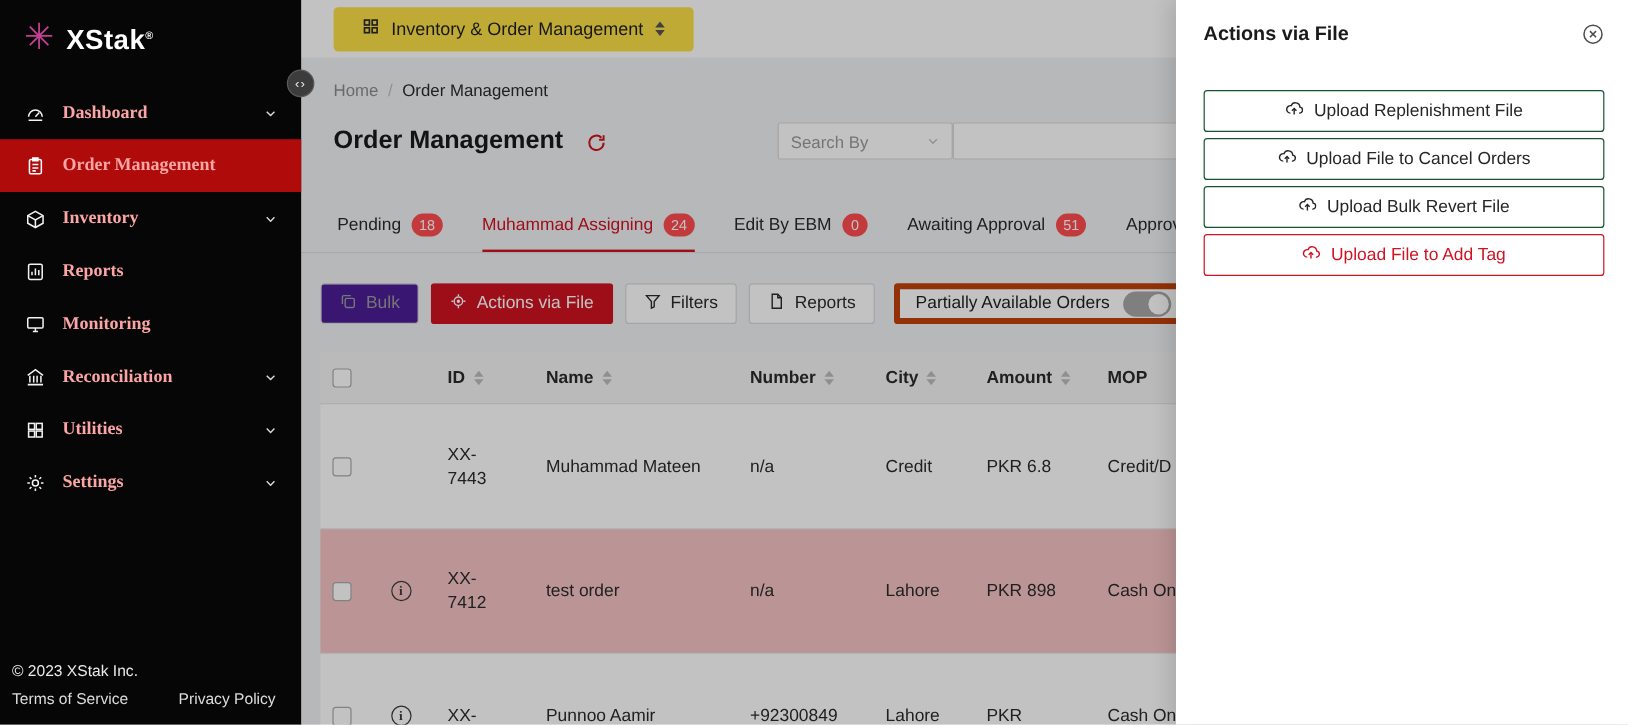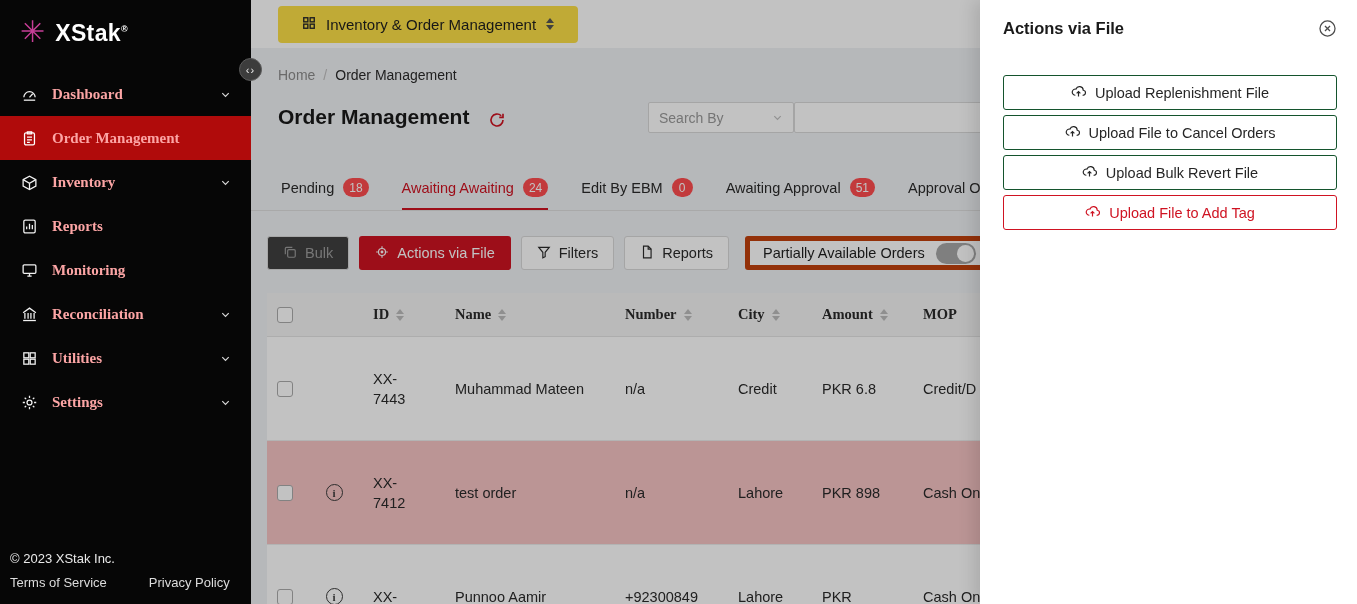--- a/index.html
+++ b/index.html
@@ -41,36 +41,36 @@
   
   .tabs { display:flex; gap:33px; margin-top:31px; padding-left:30px; height:46px; border-bottom:1px solid #dfdfdf; }
   .tab { display:flex; align-items:center; gap:9px; font-size:14.5px; color:#2b2b2b; position:relative; cursor:pointer; white-space:nowrap; }
   .tab.active { color:#cf1322; }
   .tab.active::after { content:""; position:absolute; left:0; right:0; bottom:0; height:2px; background:#cf1322; }
   .badge { min-width:21px; height:19px; border-radius:10px; background:#ff4d4f; color:#fff; font-size:12px; font-weight:400; display:flex; align-items:center; justify-content:center; padding:0 6px; }
 
   
   .toolbar { display:flex; align-items:center; gap:10px; margin-top:25px; padding-left:16px; height:34px; }
   .btn { height:34px; border-radius:3px; display:flex; align-items:center; gap:8px; padding:0 15px; font-size:14.5px; border:1px solid transparent; cursor:pointer; white-space:nowrap; }
-  .btn-disabled { background:#404040; color:#9c9c9c; border-color:#dcdcdc; cursor:not-allowed; }
+  .btn-disabled { background:#4c1d95; color:#9c9c9c; border-color:#dcdcdc; cursor:not-allowed; }
   .btn-danger-solid { background:#cf1322; color:#fff; }
   .btn-default { background:#fff; color:#2b2b2b; border-color:#d9d9d9; }
   .toggle-wrap { margin-left:6px; height:34px; background:#fff; border:5px solid #c2410c; border-radius:3px; display:flex; align-items:center; gap:11px; padding:0 13px; font-size:14.5px; color:#1f1f1f; }
   .switch { width:40px; height:21px; border-radius:11px; background:#a8a8a8; position:relative; cursor:pointer; flex:0 0 40px; }
   .switch .knob { position:absolute; right:2px; top:2px; width:17px; height:17px; border-radius:50%; background:#fff; }
 
   
   .table { margin:23px 0 0 16px; }
   .thead, .trow { display:grid; grid-template-columns:44px 46px 82px 170px 113px 84px 101px 1fr; align-items:center; }
   .thead { background:#f5f5f5; height:44px; font-size:14.5px; font-weight:700; color:#2b2b2b; border-bottom:1px solid #e4e4e4; }
   .trow { height:104px; background:#fff; border-bottom:1px solid #ececec; font-size:14.5px; color:#2b2b2b; }
   .trow.highlight { background:#f6c4c4; }
   .cell { padding:0 16px 0 16px; overflow:hidden; line-height:20px; }
   .cell-id { padding-right:20px; word-break:break-word; }
-  .hcell { display:flex; align-items:center; gap:7px; padding-left:16px;font-family:Liberation Serif, serif; }
+  .hcell { display:flex; align-items:center; gap:7px; padding-left:16px; }
   .cell-check, .hcell-check { display:flex; align-items:center; padding-left:10px; }
   .cell-info { display:flex; align-items:center; justify-content:center; padding:0; }
   .cb { width:16px; height:16px; border:1.5px solid #ababab; border-radius:3px; background:#fff; cursor:pointer; }
   .info-icon { width:17px; height:17px; border:1.5px solid #3b3b3b; border-radius:50%; color:#3b3b3b; font-size:11px; font-weight:700; font-family:"Liberation Serif", serif; display:flex; align-items:center; justify-content:center; cursor:pointer; }
   .sorter { display:flex; flex-direction:column; gap:2px; }
   .car-up { width:0; height:0; border-left:4px solid transparent; border-right:4px solid transparent; border-bottom:5px solid #bdbdbd; }
   .car-dn { width:0; height:0; border-left:4px solid transparent; border-right:4px solid transparent; border-top:5px solid #bdbdbd; }
 
   
   .mask { position:absolute; left:251px; top:0; width:1106px; height:604px; background:rgba(0,0,0,0.24); z-index:40; }
@@ -259,21 +259,21 @@
         <span class="counter">0 / 500</span>
       </div>
     </div>
 
     <div class="tabs">
       <div class="tab">
         <span>Pending</span>
         <span class="badge">18</span>
       </div>
       <div class="tab active">
-        <span>Awaiting Awaiting</span>
+        <span>Muhammad Assigning</span>
         <span class="badge">24</span>
       </div>
       <div class="tab">
         <span>Edit By EBM</span>
         <span class="badge">0</span>
       </div>
       <div class="tab">
         <span>Awaiting Approval</span>
         <span class="badge">51</span>
       </div>

